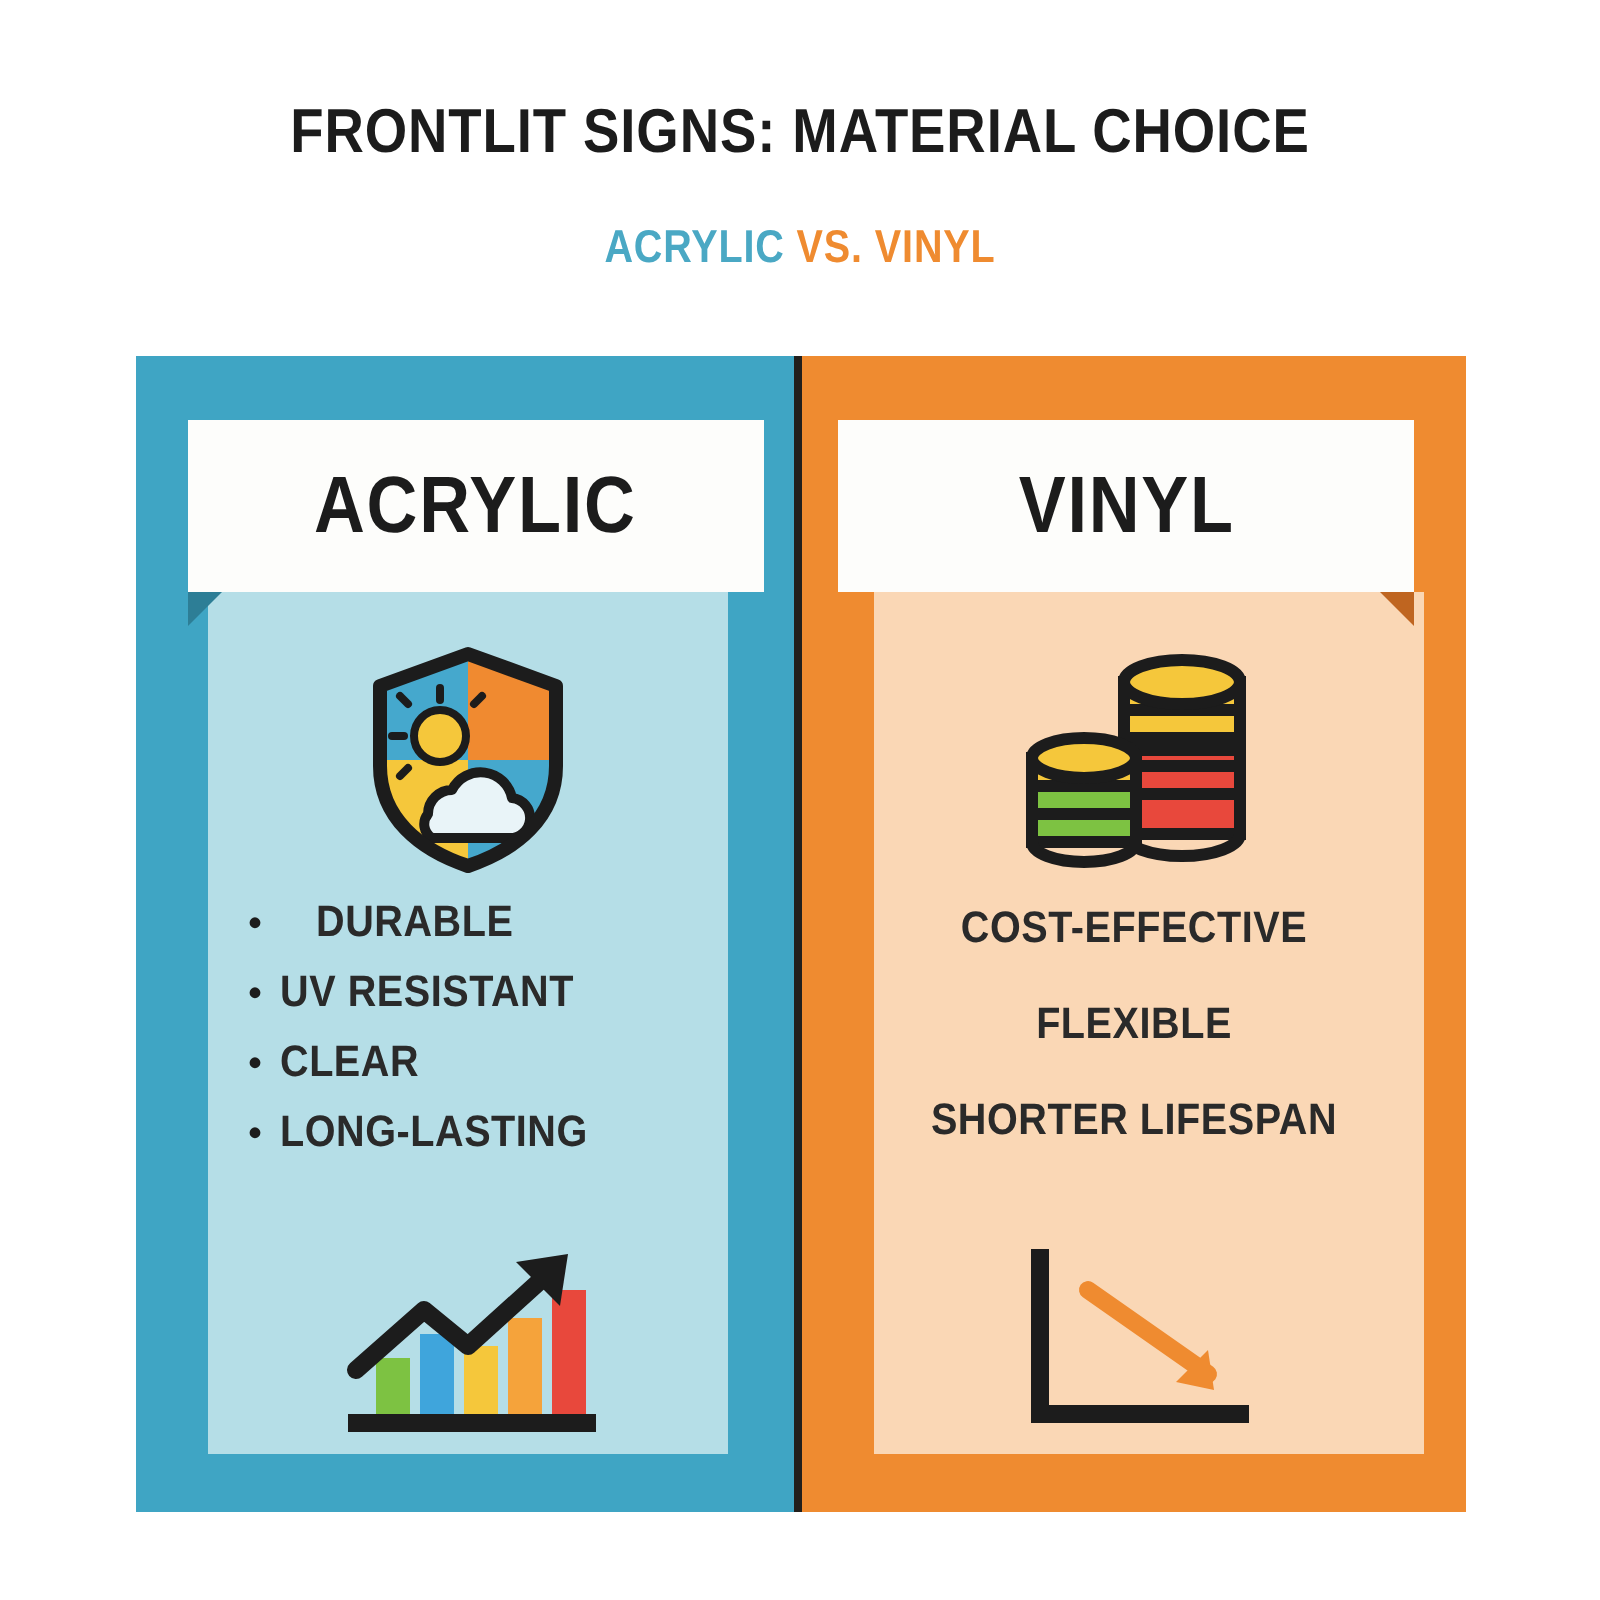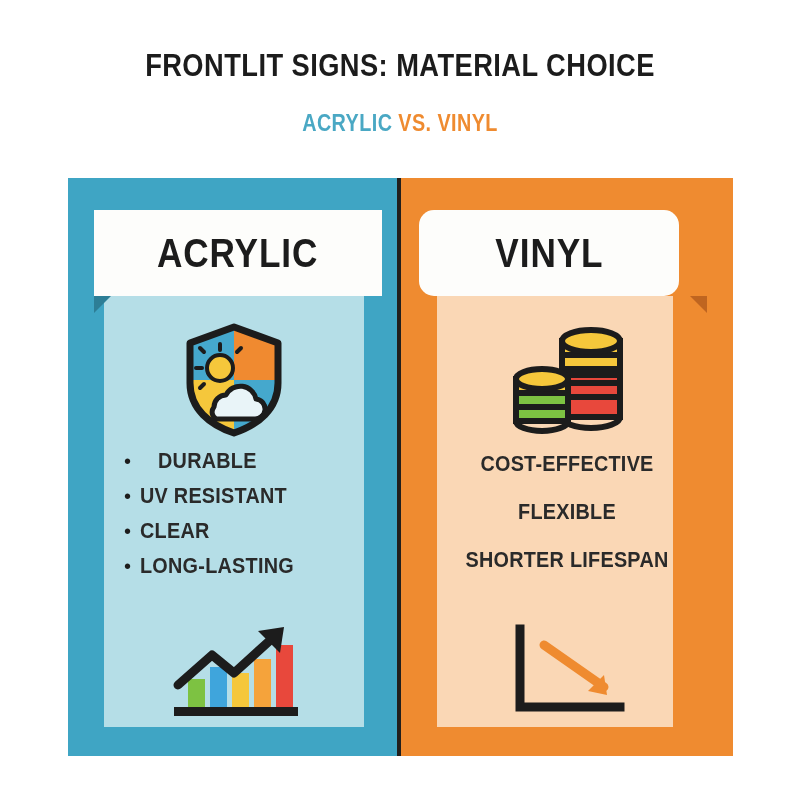--- a/index.html
+++ b/index.html
@@ -70,34 +70,34 @@
     background: #221f1c;
   }
 
   
   .card {
     position: absolute;
     top: 118px;
     height: 431px;
   }
   .card.left  { left: 36px; width: 260px; background: #b5dee7; }
-  .card.right { left: 36px; width: 236px; background: #fad7b5; }
+  .card.right { left: 36px; width: 275px; background: #fad7b5; }
 
   
   .banner {
     position: absolute;
     top: 32px;
     height: 86px;
     background: #fdfdfb;
     display: flex;
     align-items: center;
     justify-content: center;
   }
   .banner.left  { left: 26px; width: 288px; }
-  .banner.right { left: 18px; width: 260px; border-radius: 15px; }
+  .banner.right { left: 18px; width: 288px; }
   .banner-label {
     font-family: "Liberation Sans Narrow", "Liberation Sans", sans-serif;
     font-weight: bold;
     font-size: 40px;
     letter-spacing: 1px;
     color: #1c1c1c;
     transform: scaleX(0.88);
     white-space: nowrap;
   }
   .fold {

